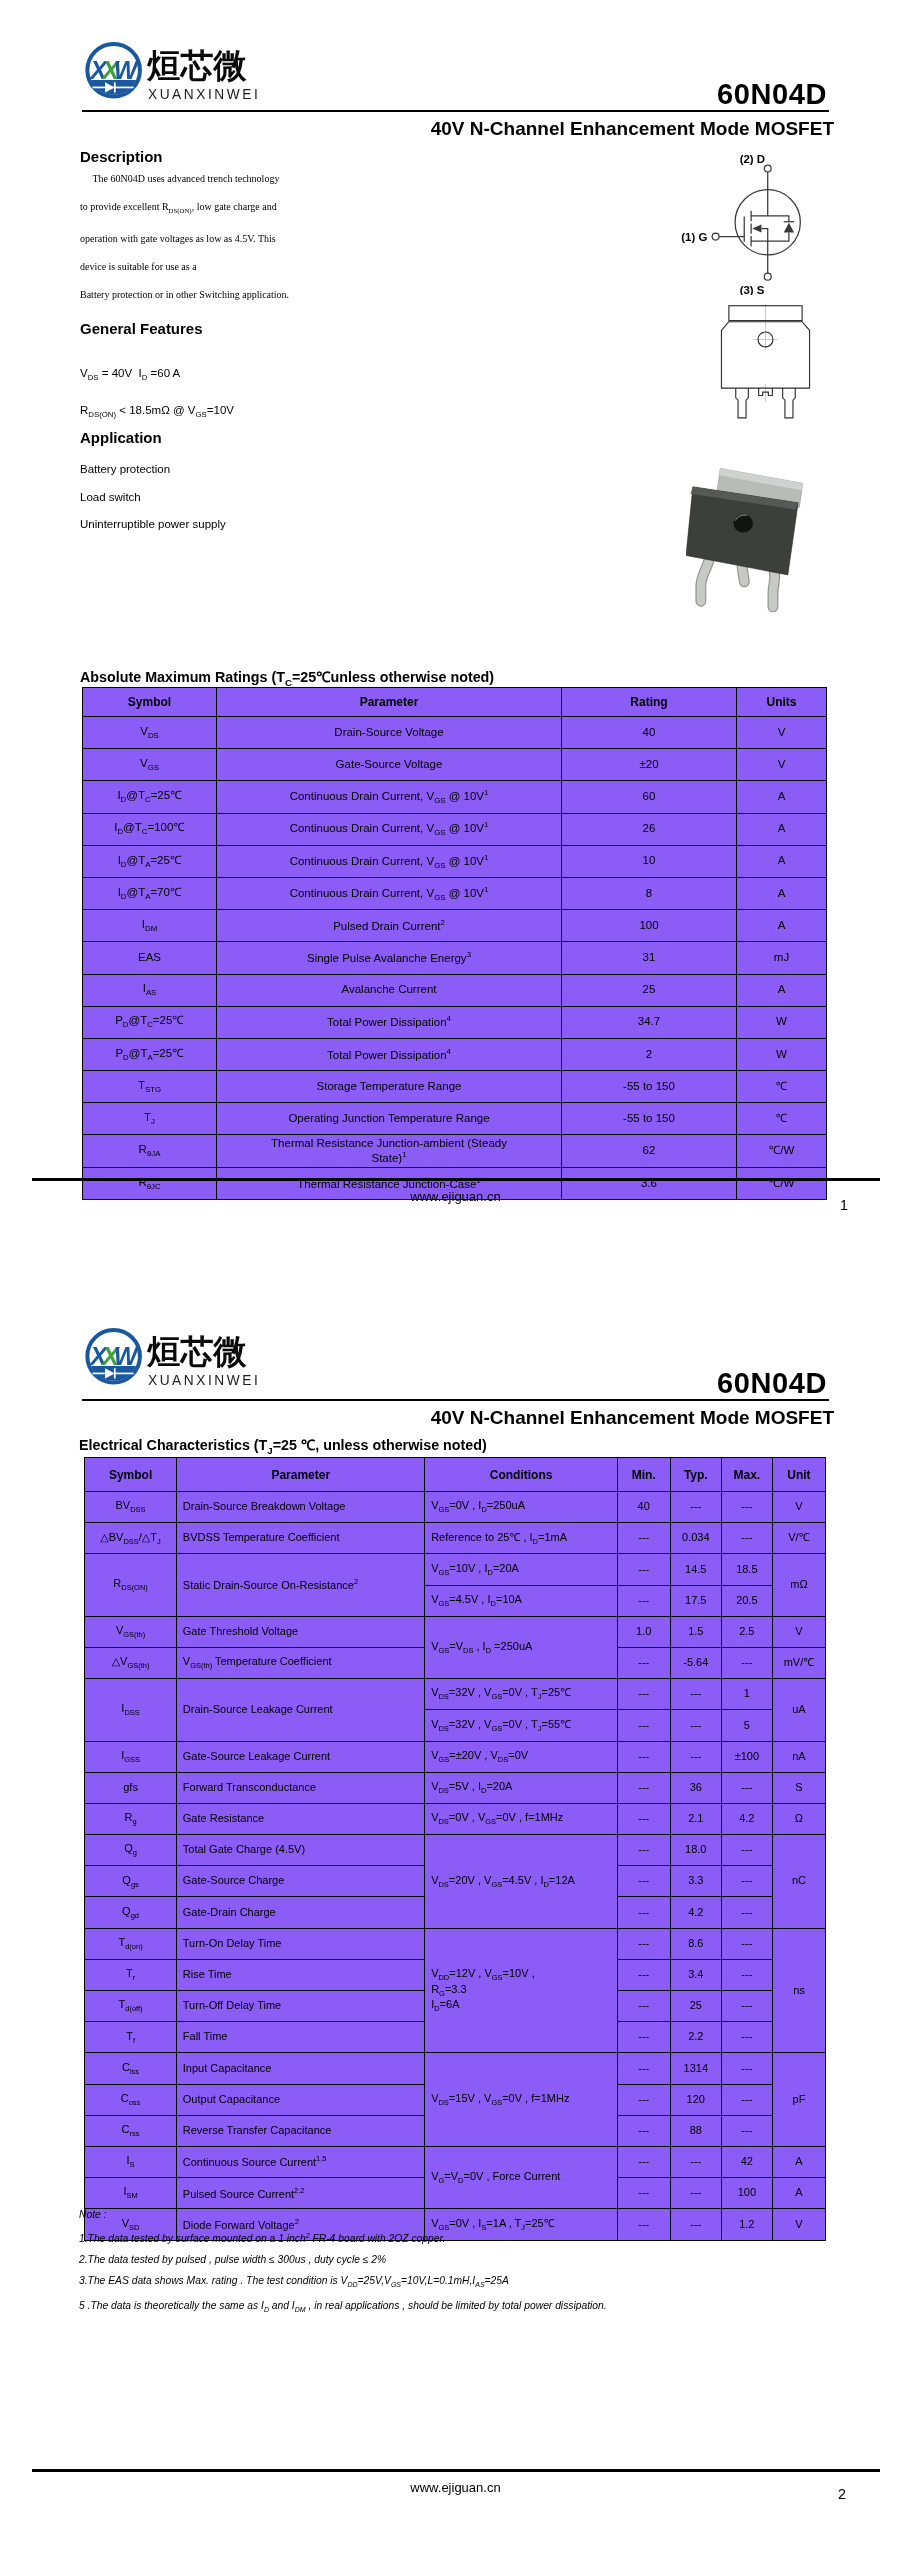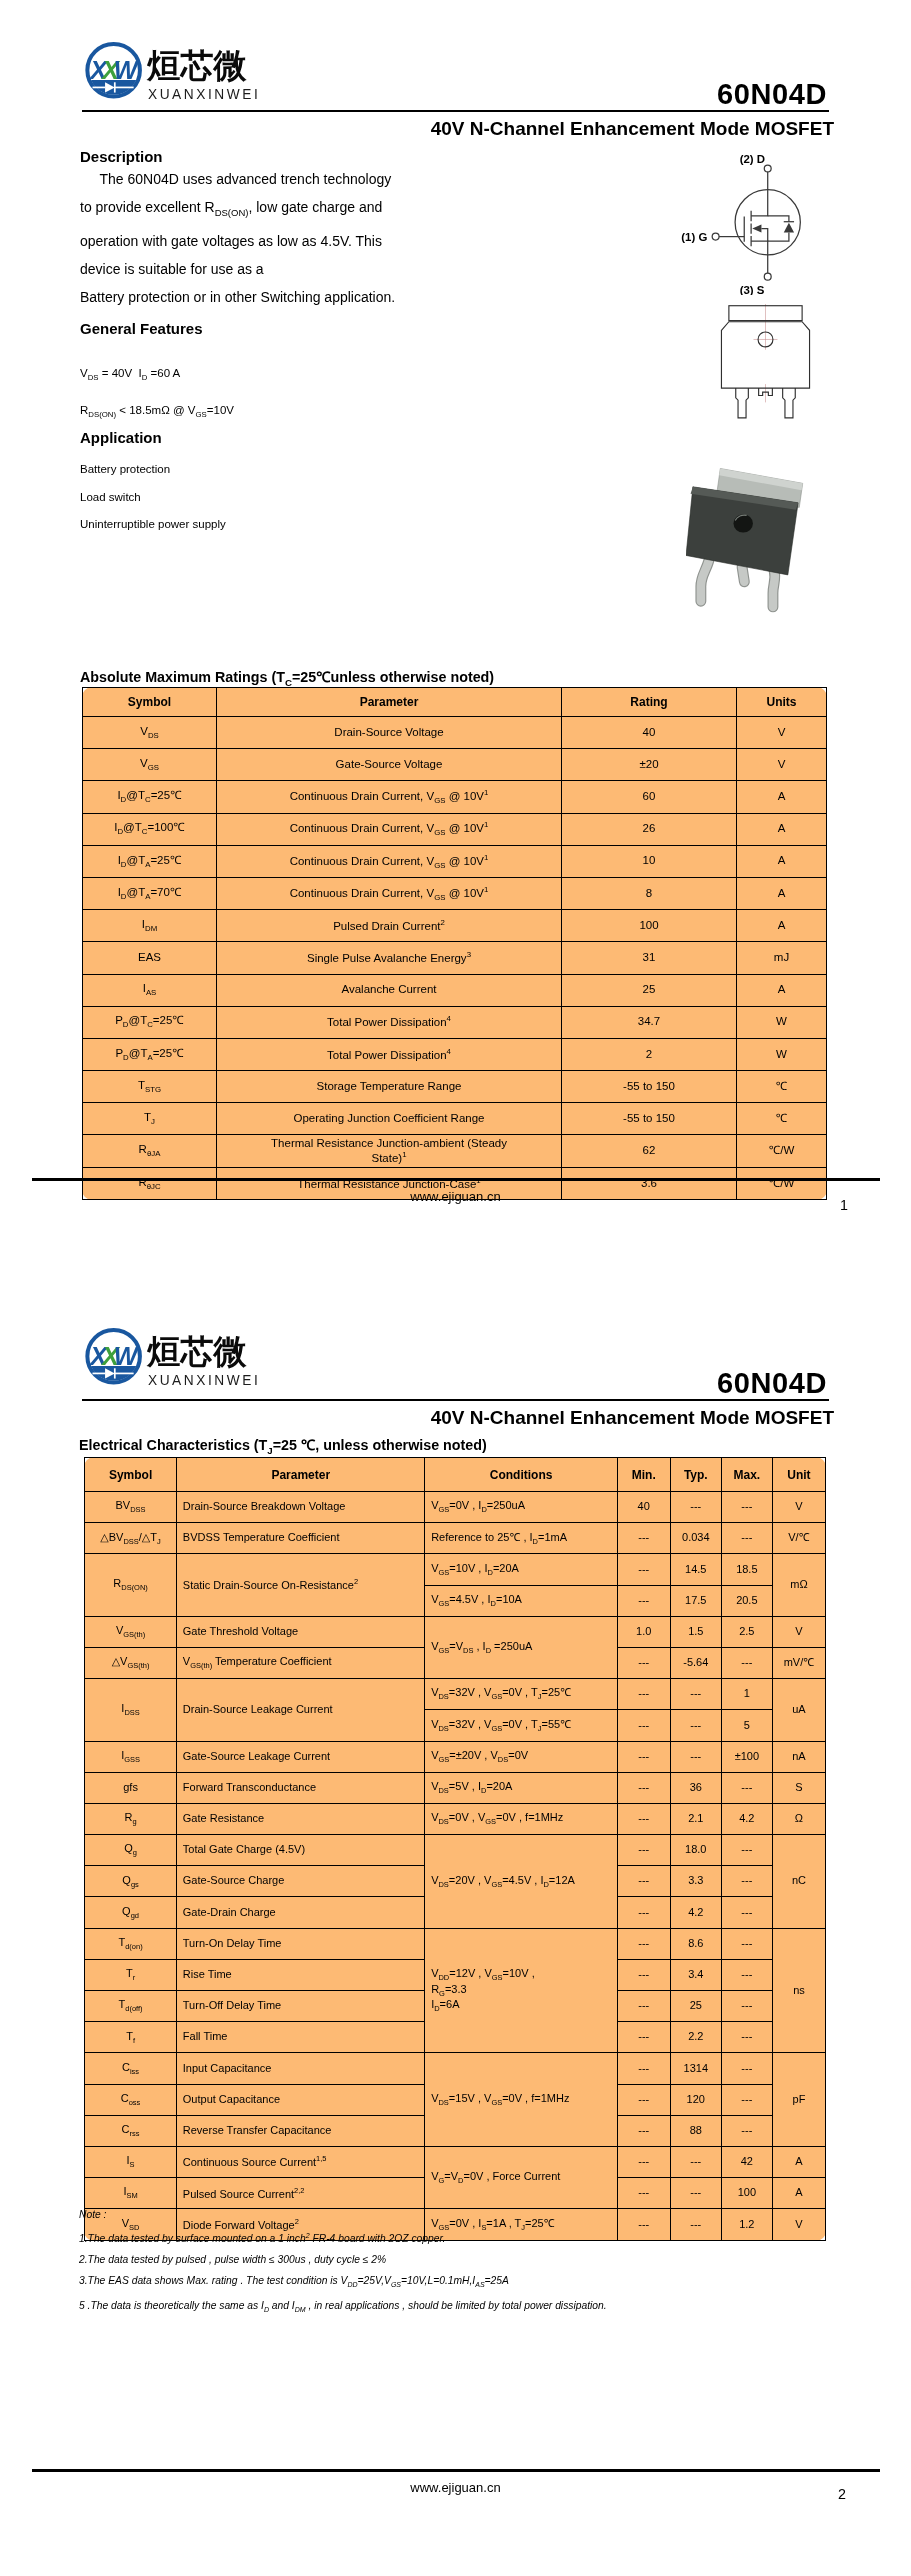--- a/index.html
+++ b/index.html
@@ -7,26 +7,26 @@
           font-family:"Liberation Sans", sans-serif;color:#000;}
   .abs{position:absolute;}
   .h1{font-size:15px;font-weight:bold;}
   .h2{font-size:14.3px;font-weight:bold;white-space:nowrap;}
   .pn{font-size:29px;font-weight:bold;letter-spacing:0.6px;text-align:right;white-space:nowrap;}
   .sub{font-size:19px;font-weight:bold;text-align:right;white-space:nowrap;margin-left:48px;}
   .rule{background:#000;height:2.3px;}
   .frule{background:#000;height:3.4px;}
   .site{width:911px;text-align:center;font-size:13px;}
   .pgnum{font-size:14.3px;}
-  .desc .tline{line-height:28px;font-size:14px;white-space:nowrap;}
+  .desc .tline{line-height:28px;font-size:10px;white-space:nowrap;font-family:Liberation Serif, serif;}
   .gf .tline{line-height:32px;font-size:11.5px;white-space:nowrap;}
   .app .tline{line-height:27.5px;font-size:11.5px;white-space:nowrap;}
   .notes{font-size:10.3px;font-style:italic;}
   .notes-list .tline{line-height:21px;white-space:nowrap;}
-  table{border-collapse:collapse;table-layout:fixed;background:#fdba74;border-radius:10px;}
+  table{border-collapse:collapse;table-layout:fixed;background:#8b5cf6;}
   th,td{border:1.1px solid #000;vertical-align:middle;text-align:center;}
   .amr th{height:26px;font-size:12px;font-weight:bold;}
   .amr td{height:29px;font-size:11.5px;padding:1.1px 4.6px;line-height:1.2;}
   .ec th{height:31px;font-size:12px;font-weight:bold;border-top-width:1.7px;border-bottom-width:1.7px;}
   .ec td{height:28px;font-size:11px;padding:1.1px 3.4px;line-height:1.25;border-top-width:1.7px;border-bottom-width:1.7px;}
   td.al{text-align:left;padding-left:5.7px;margin-top:8px;}
   sub{font-size:68%;} sup{font-size:68%;}
   svg text{font-family:"Liberation Sans", sans-serif;}
 </style>
 </head>
@@ -229,21 +229,21 @@
           <td>W</td>
         </tr>
         <tr>
           <td>T<sub>STG</sub></td>
           <td>Storage Temperature Range</td>
           <td>-55 to 150</td>
           <td>℃</td>
         </tr>
         <tr>
           <td>T<sub>J</sub></td>
-          <td>Operating Junction Coefficient Range</td>
+          <td>Operating Junction Temperature Range</td>
           <td>-55 to 150</td>
           <td>℃</td>
         </tr>
         <tr>
           <td>R<sub>θJA</sub></td>
           <td>Thermal Resistance Junction-ambient (Steady<br>State)<sup>1</sup></td>
           <td>62</td>
           <td>℃/W</td>
         </tr>
         <tr>

